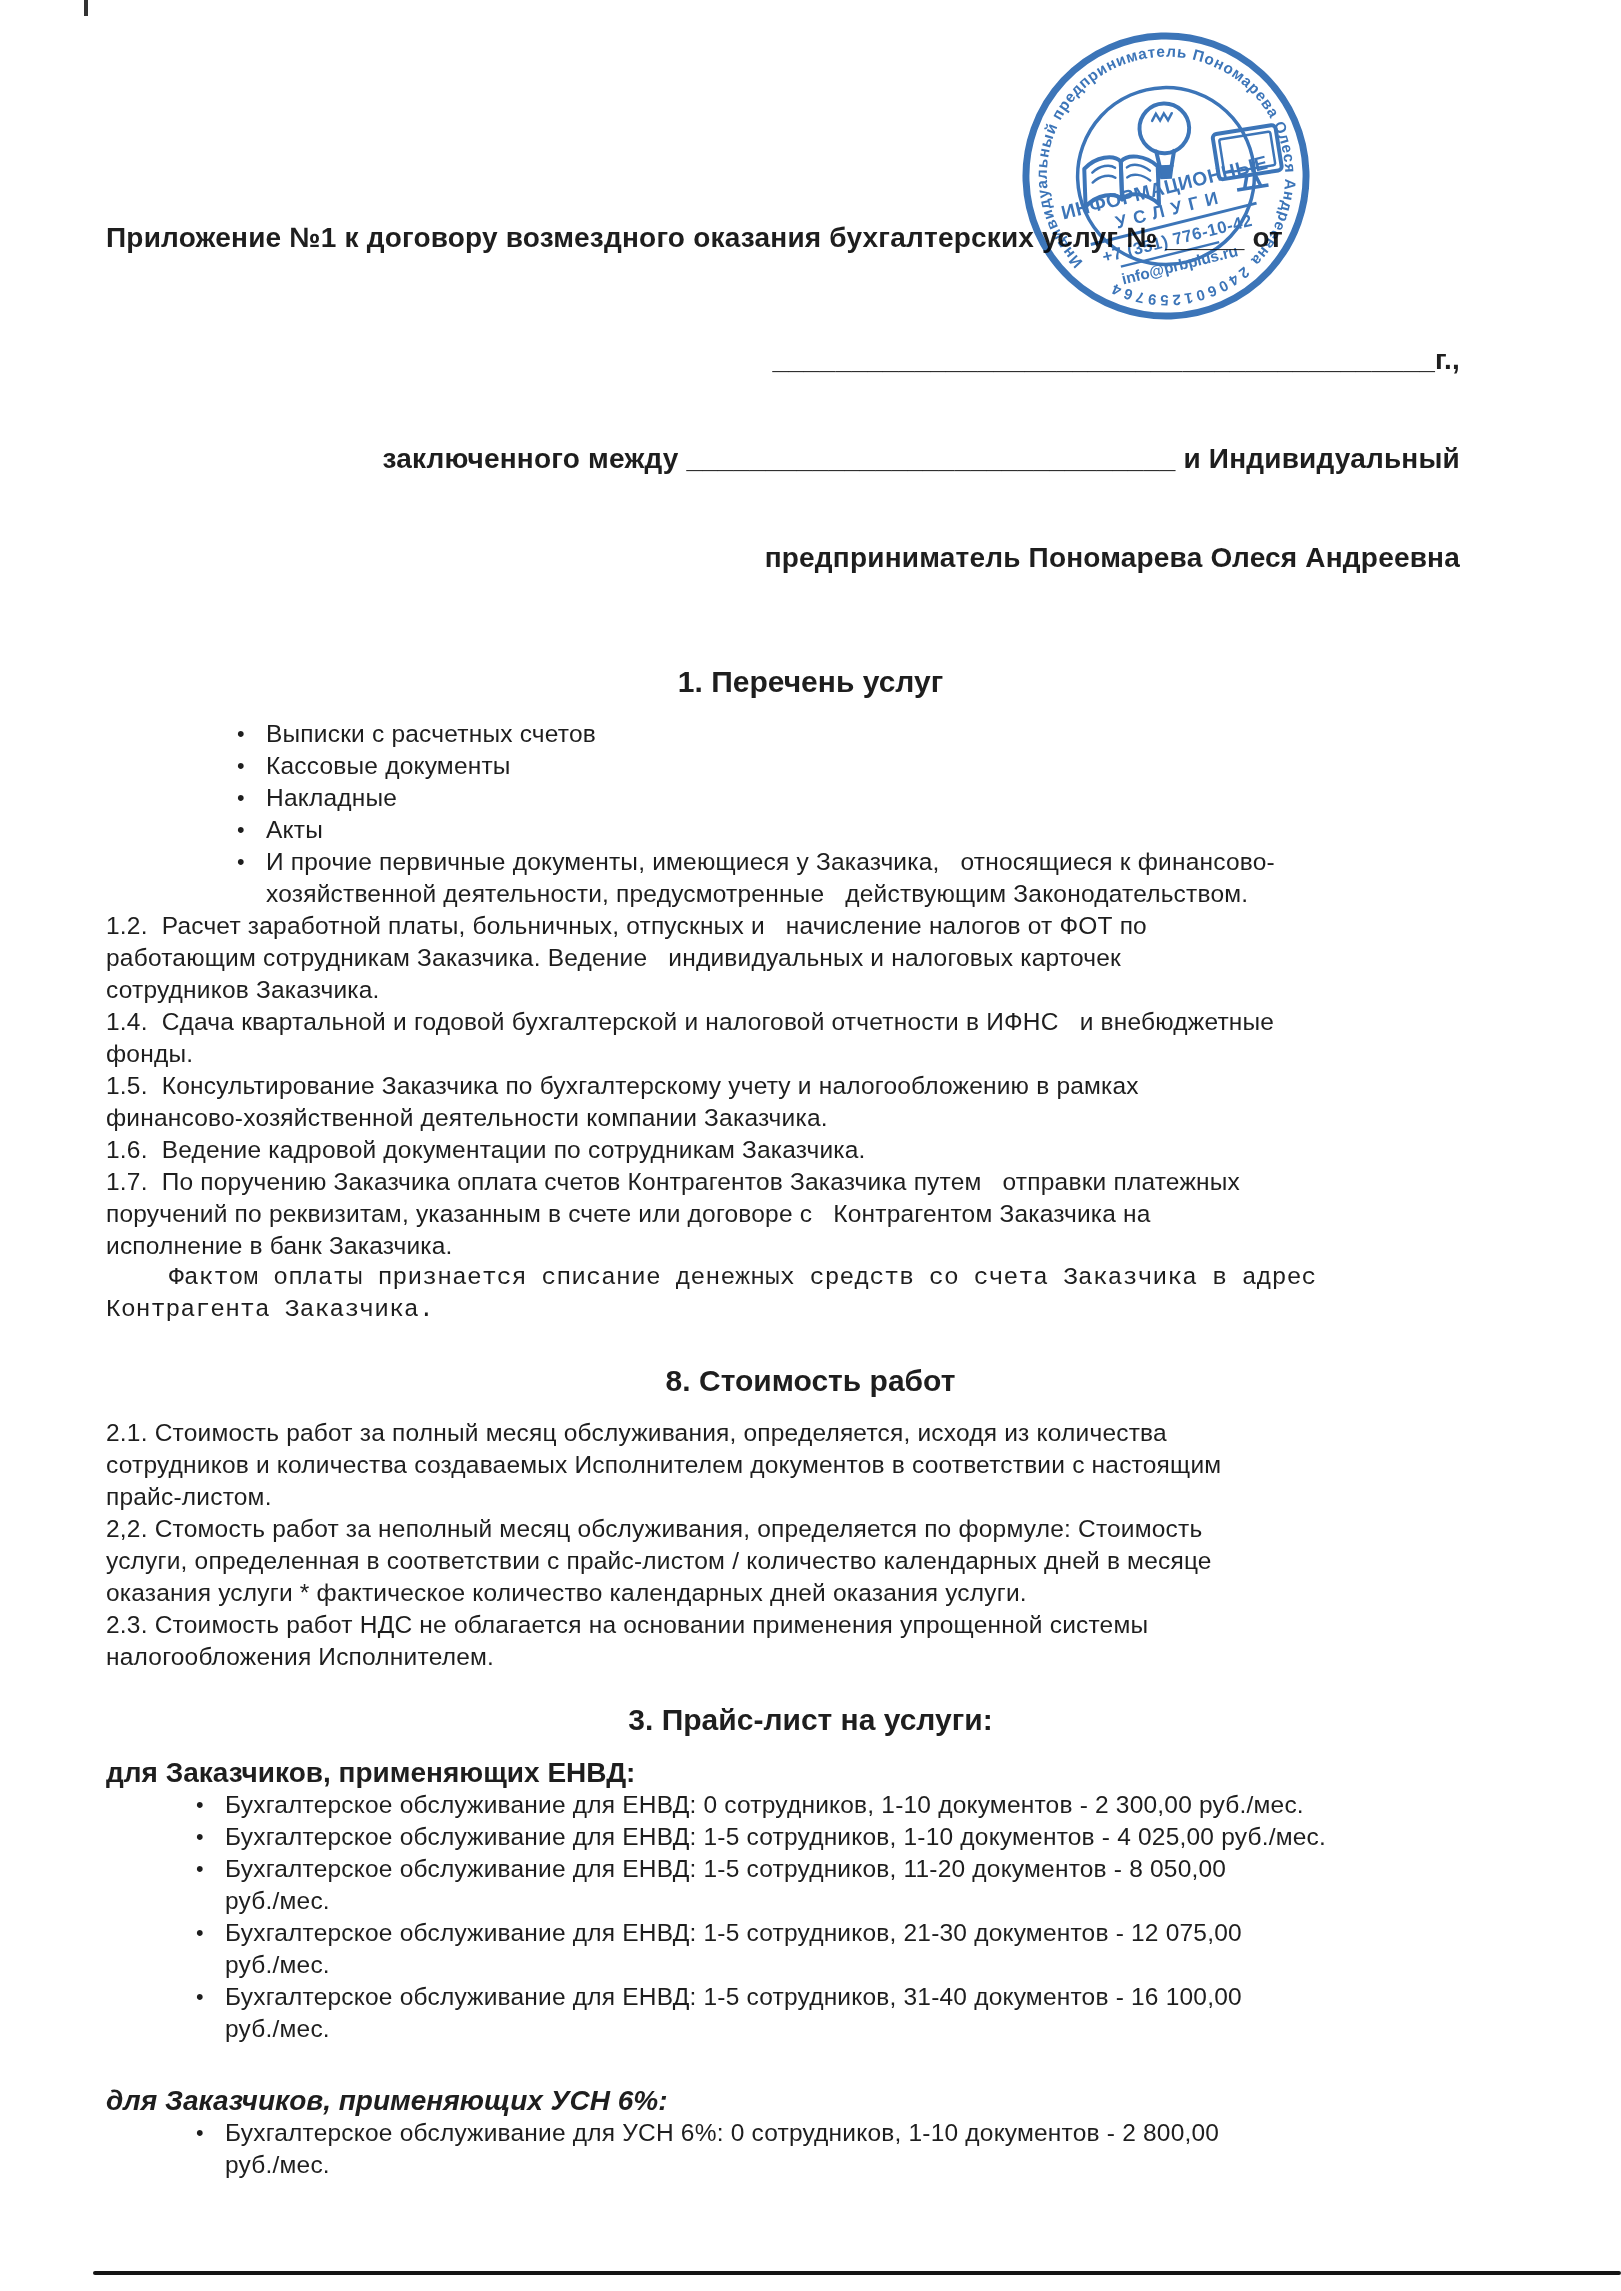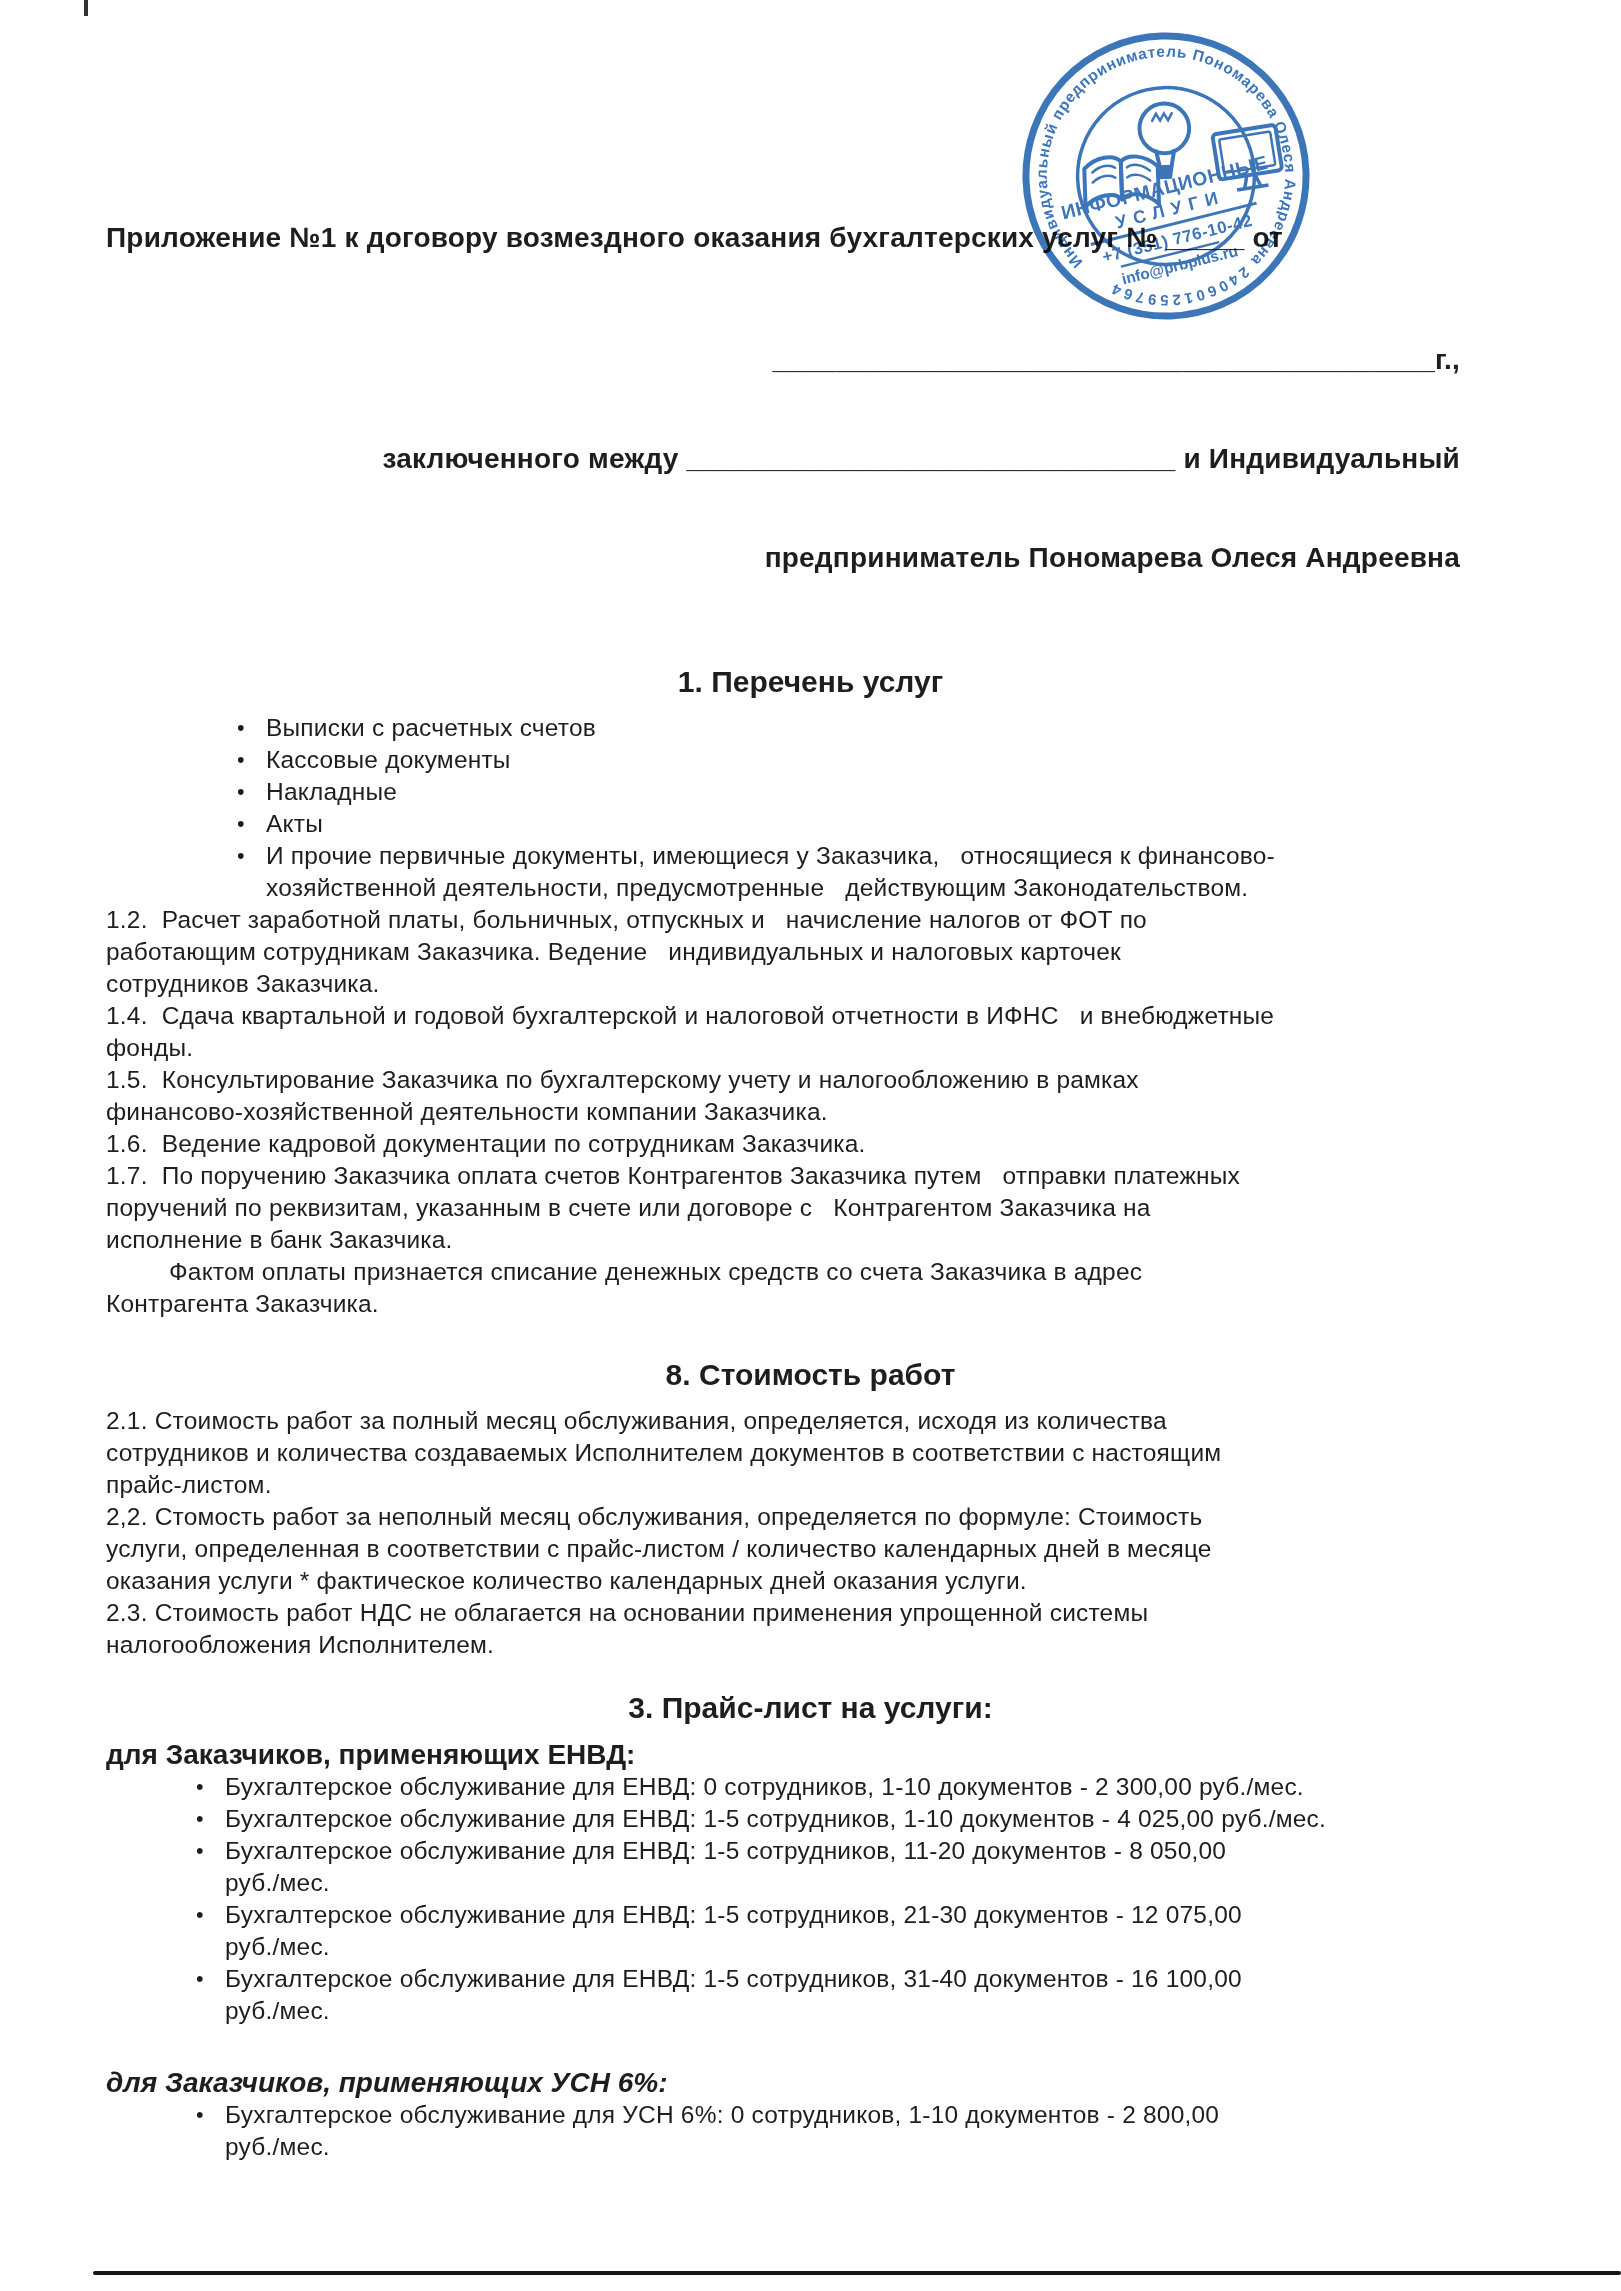--- a/index.html
+++ b/index.html
@@ -23,33 +23,33 @@
   }
   .doc-header .h-line-1{text-align:left;margin-bottom:23px;}
   .doc-header .h-line-2,
   .doc-header .h-line-3,
   .doc-header .h-line-4{text-align:right;padding-right:55px;}
   .section-heading{
     text-align:center;
     font-weight:bold;
     font-size:30px;
     line-height:36px;
-    margin:12px;
+    margin:18px;
   }
   .sh-services{margin-top:23.5px;}
   .sh-cost{margin-top:37px;}
   .sh-price{margin-top:29px;}
   .para{
     font-size:24.5px;
     line-height:32px;
     letter-spacing:0.2px;
     white-space:pre-wrap;
     margin:0;
   }
-  .note-indent{text-indent:63px;}
+  .note-indent{text-indent:63px;font-family:Liberation Mono, monospace;}
   .bullet-list{margin:0;}
   .bullet{
     display:flex;
     align-items:flex-start;
   }
   .bullet-services{padding-left:131px;}
   .bullet-price{padding-left:90px;}
   .bullet .dot{
     flex:0 0 auto;
     width:29px;

